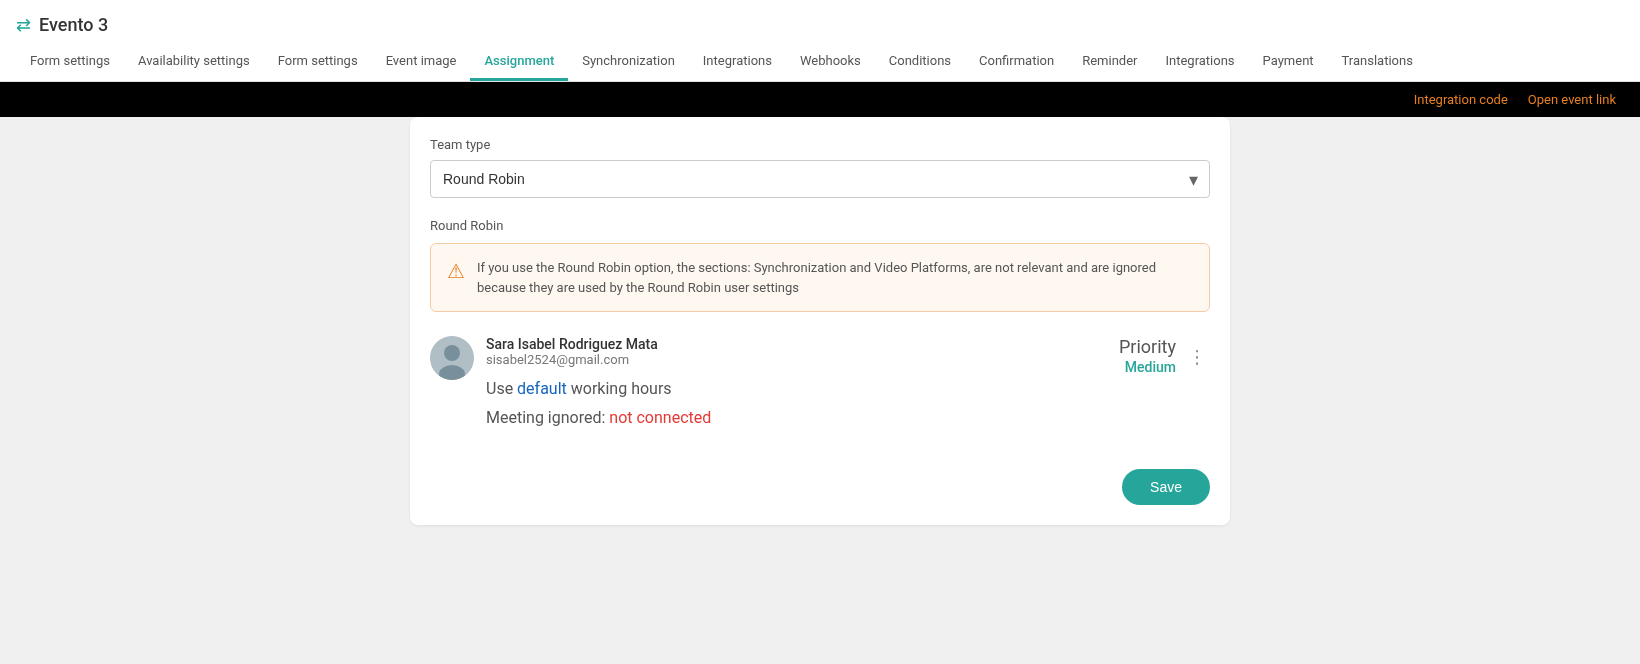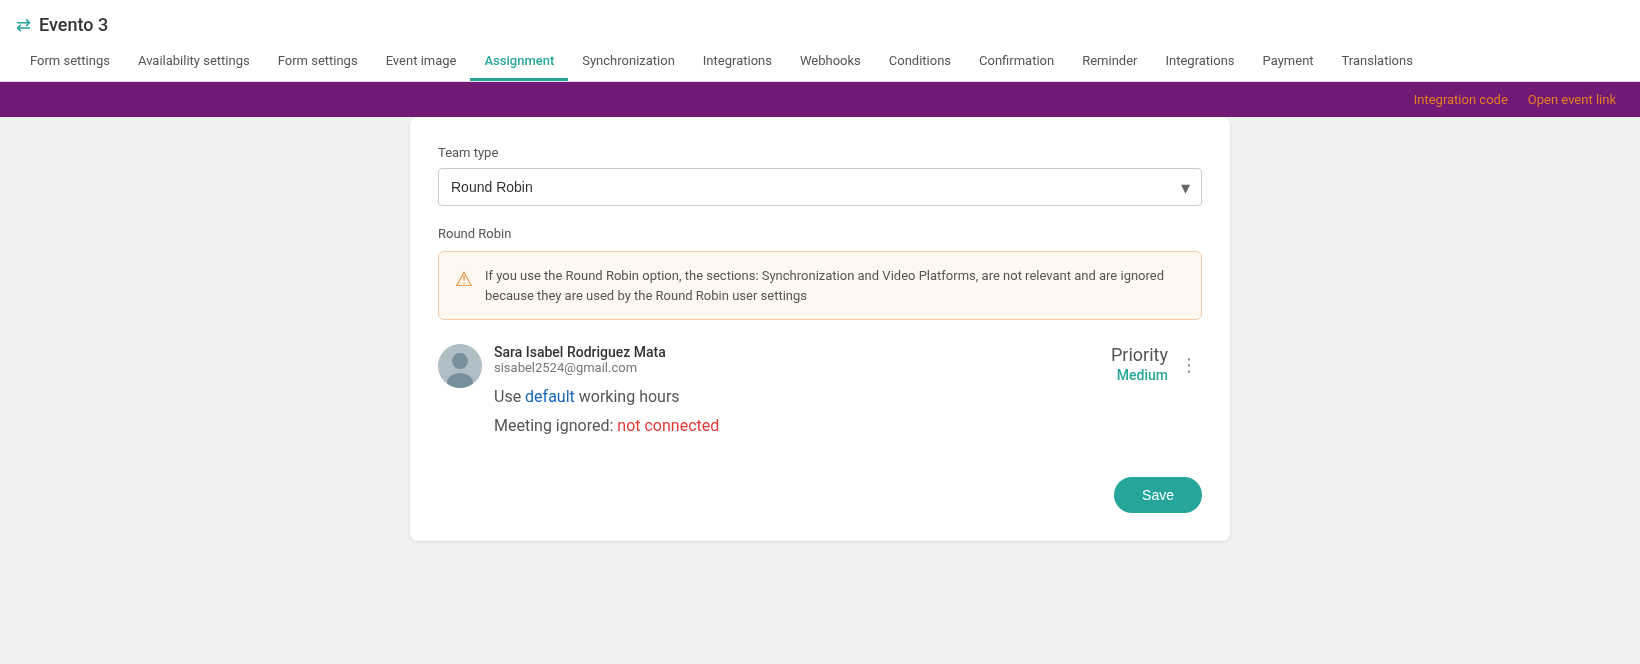--- a/index.html
+++ b/index.html
@@ -47,37 +47,37 @@
     .nav-tab.active {
       color: #26a69a;
       border-bottom: 3px solid #26a69a;
       font-weight: 500;
     }
     .action-links {
       display: flex;
       justify-content: flex-end;
       padding: 10px 24px;
       gap: 20px;
-      background: #701a75;
+      background: #000000;
     }
     .action-link {
       color: #e67e22;
       font-size: 13px;
       cursor: pointer;
       text-decoration: none;
     }
     .main-content {
       padding: 0 24px 24px 24px;
       background: #f0f0f0;
       min-height: calc(100vh - 100px);
     }
     .card {
       background: #fff;
       border-radius: 8px;
-      padding: 28px;
+      padding: 20px;
       max-width: 820px;
       margin: 0 auto;
       box-shadow: 0 1px 3px rgba(0,0,0,0.08);
     }
     .field-label {
       font-size: 13px;
       color: #555;
       margin-bottom: 8px;
     }
     .select-wrapper {

